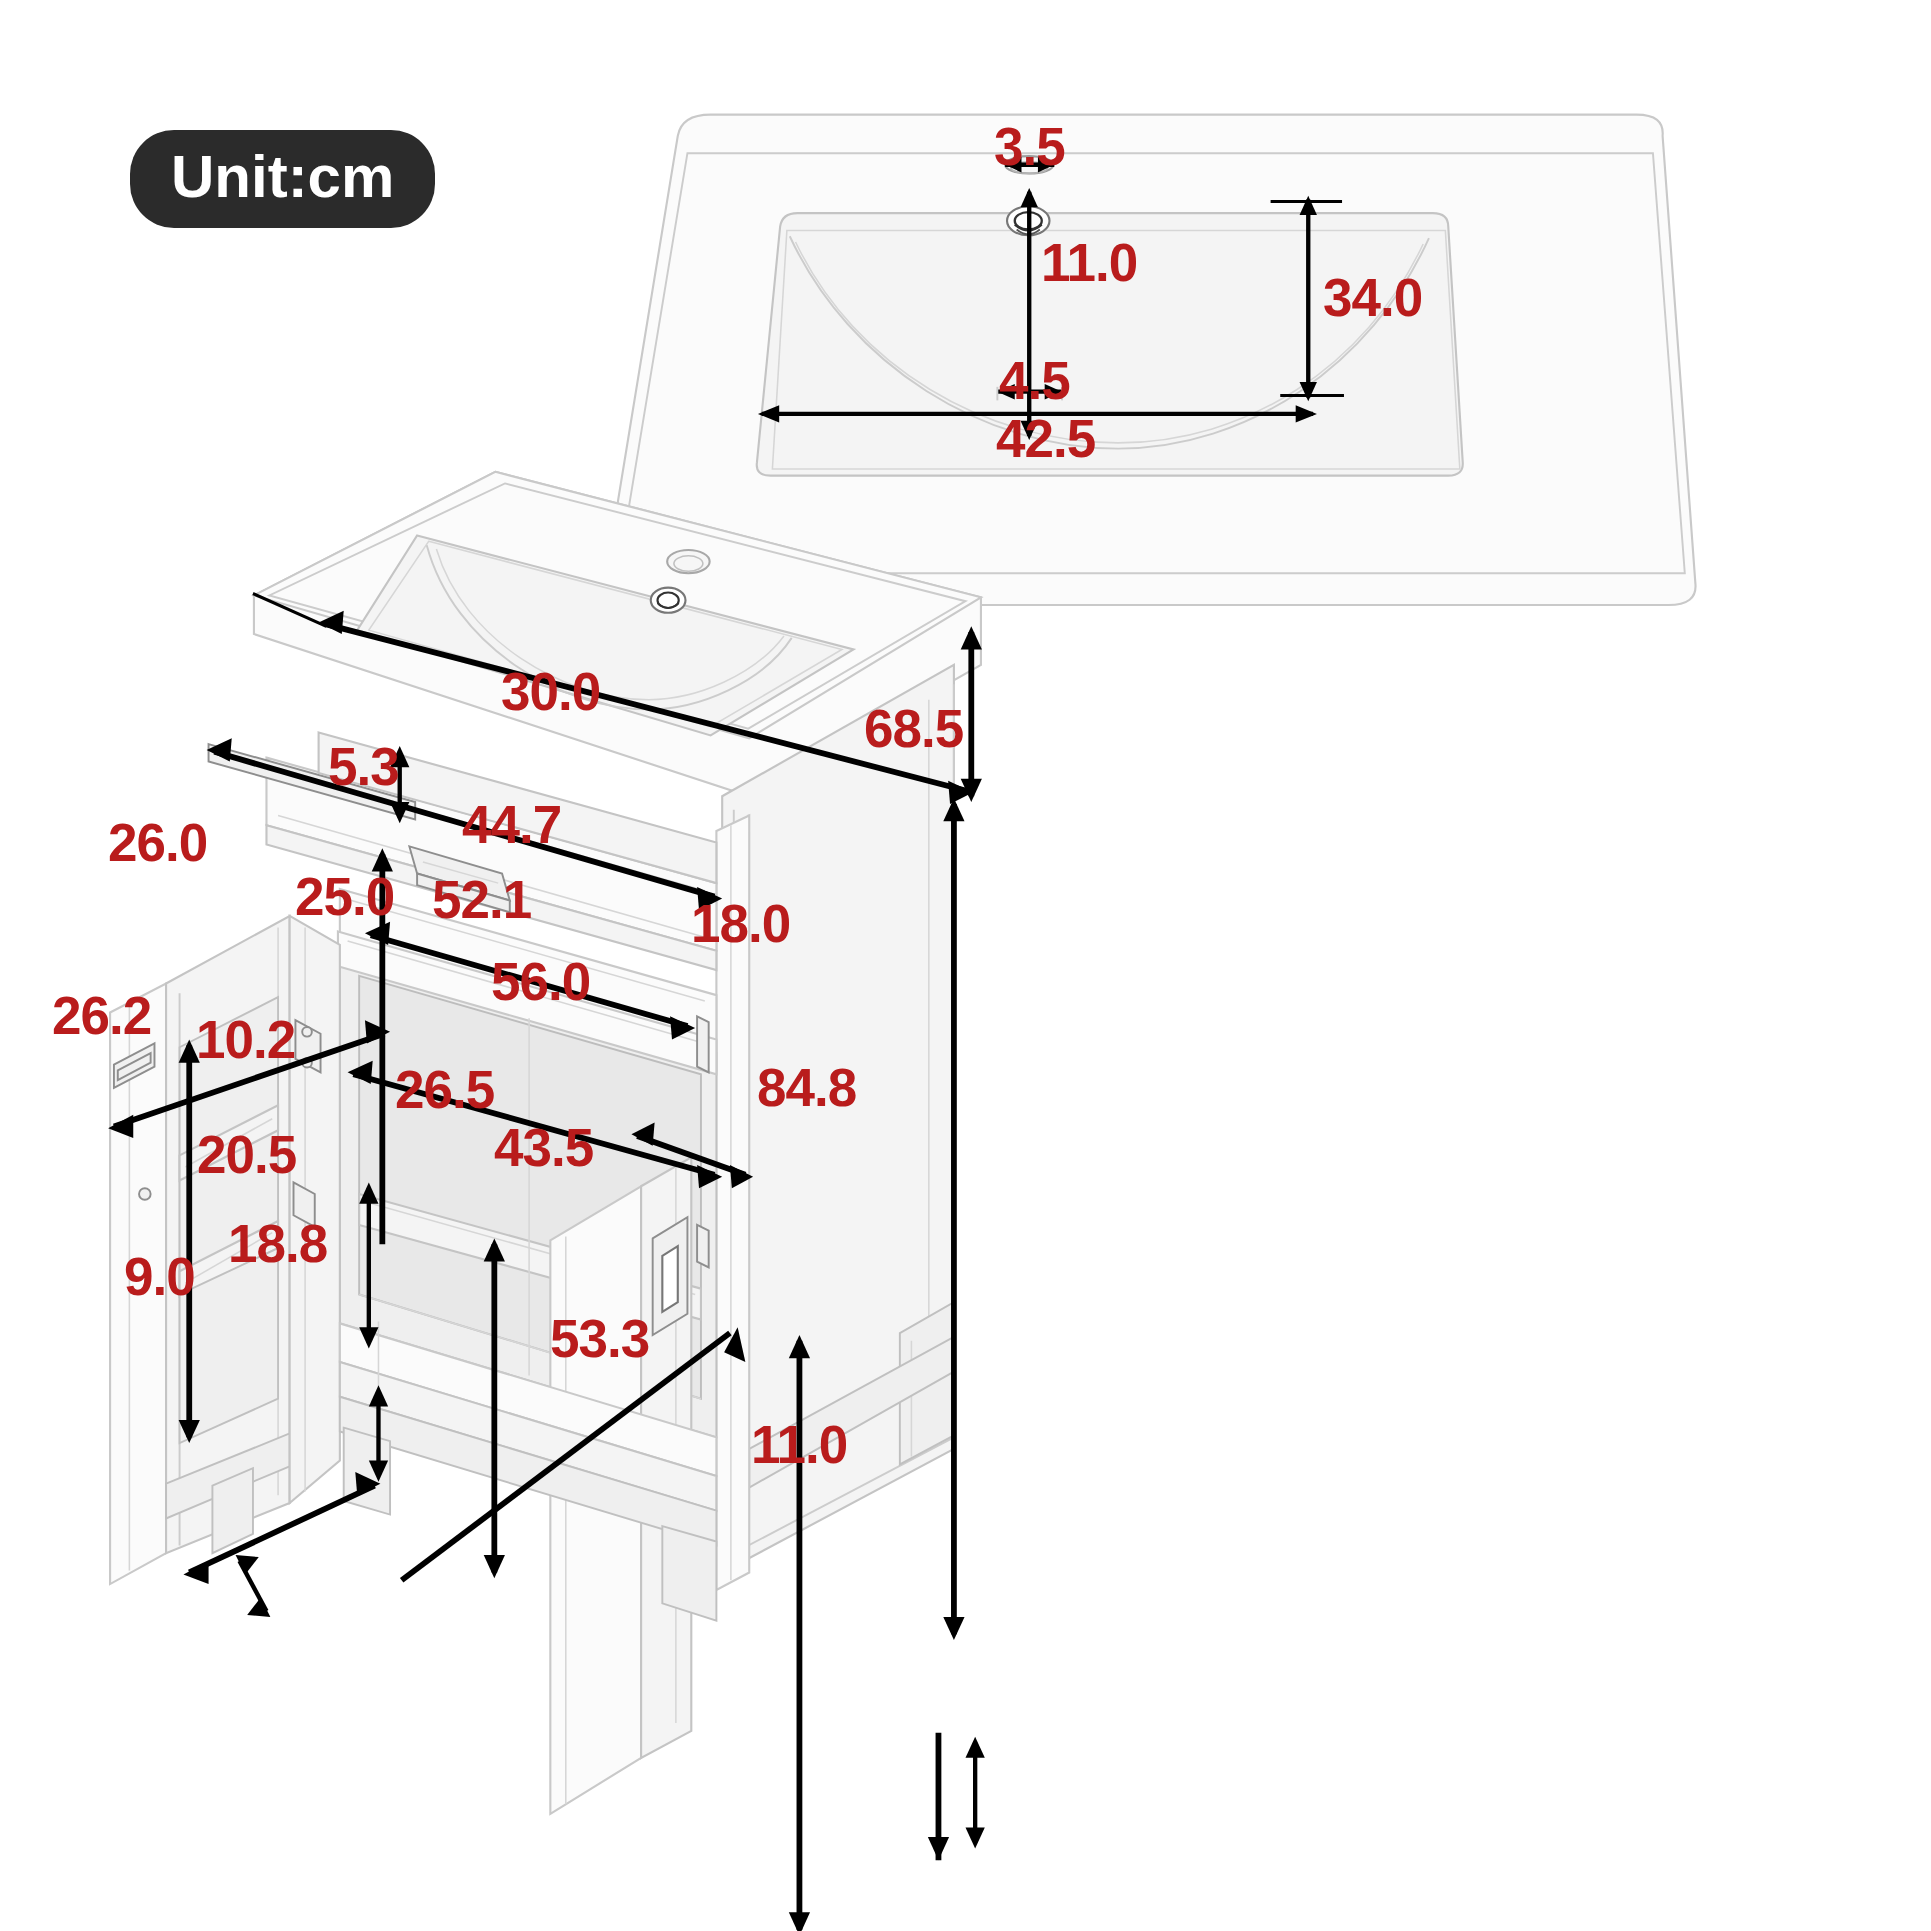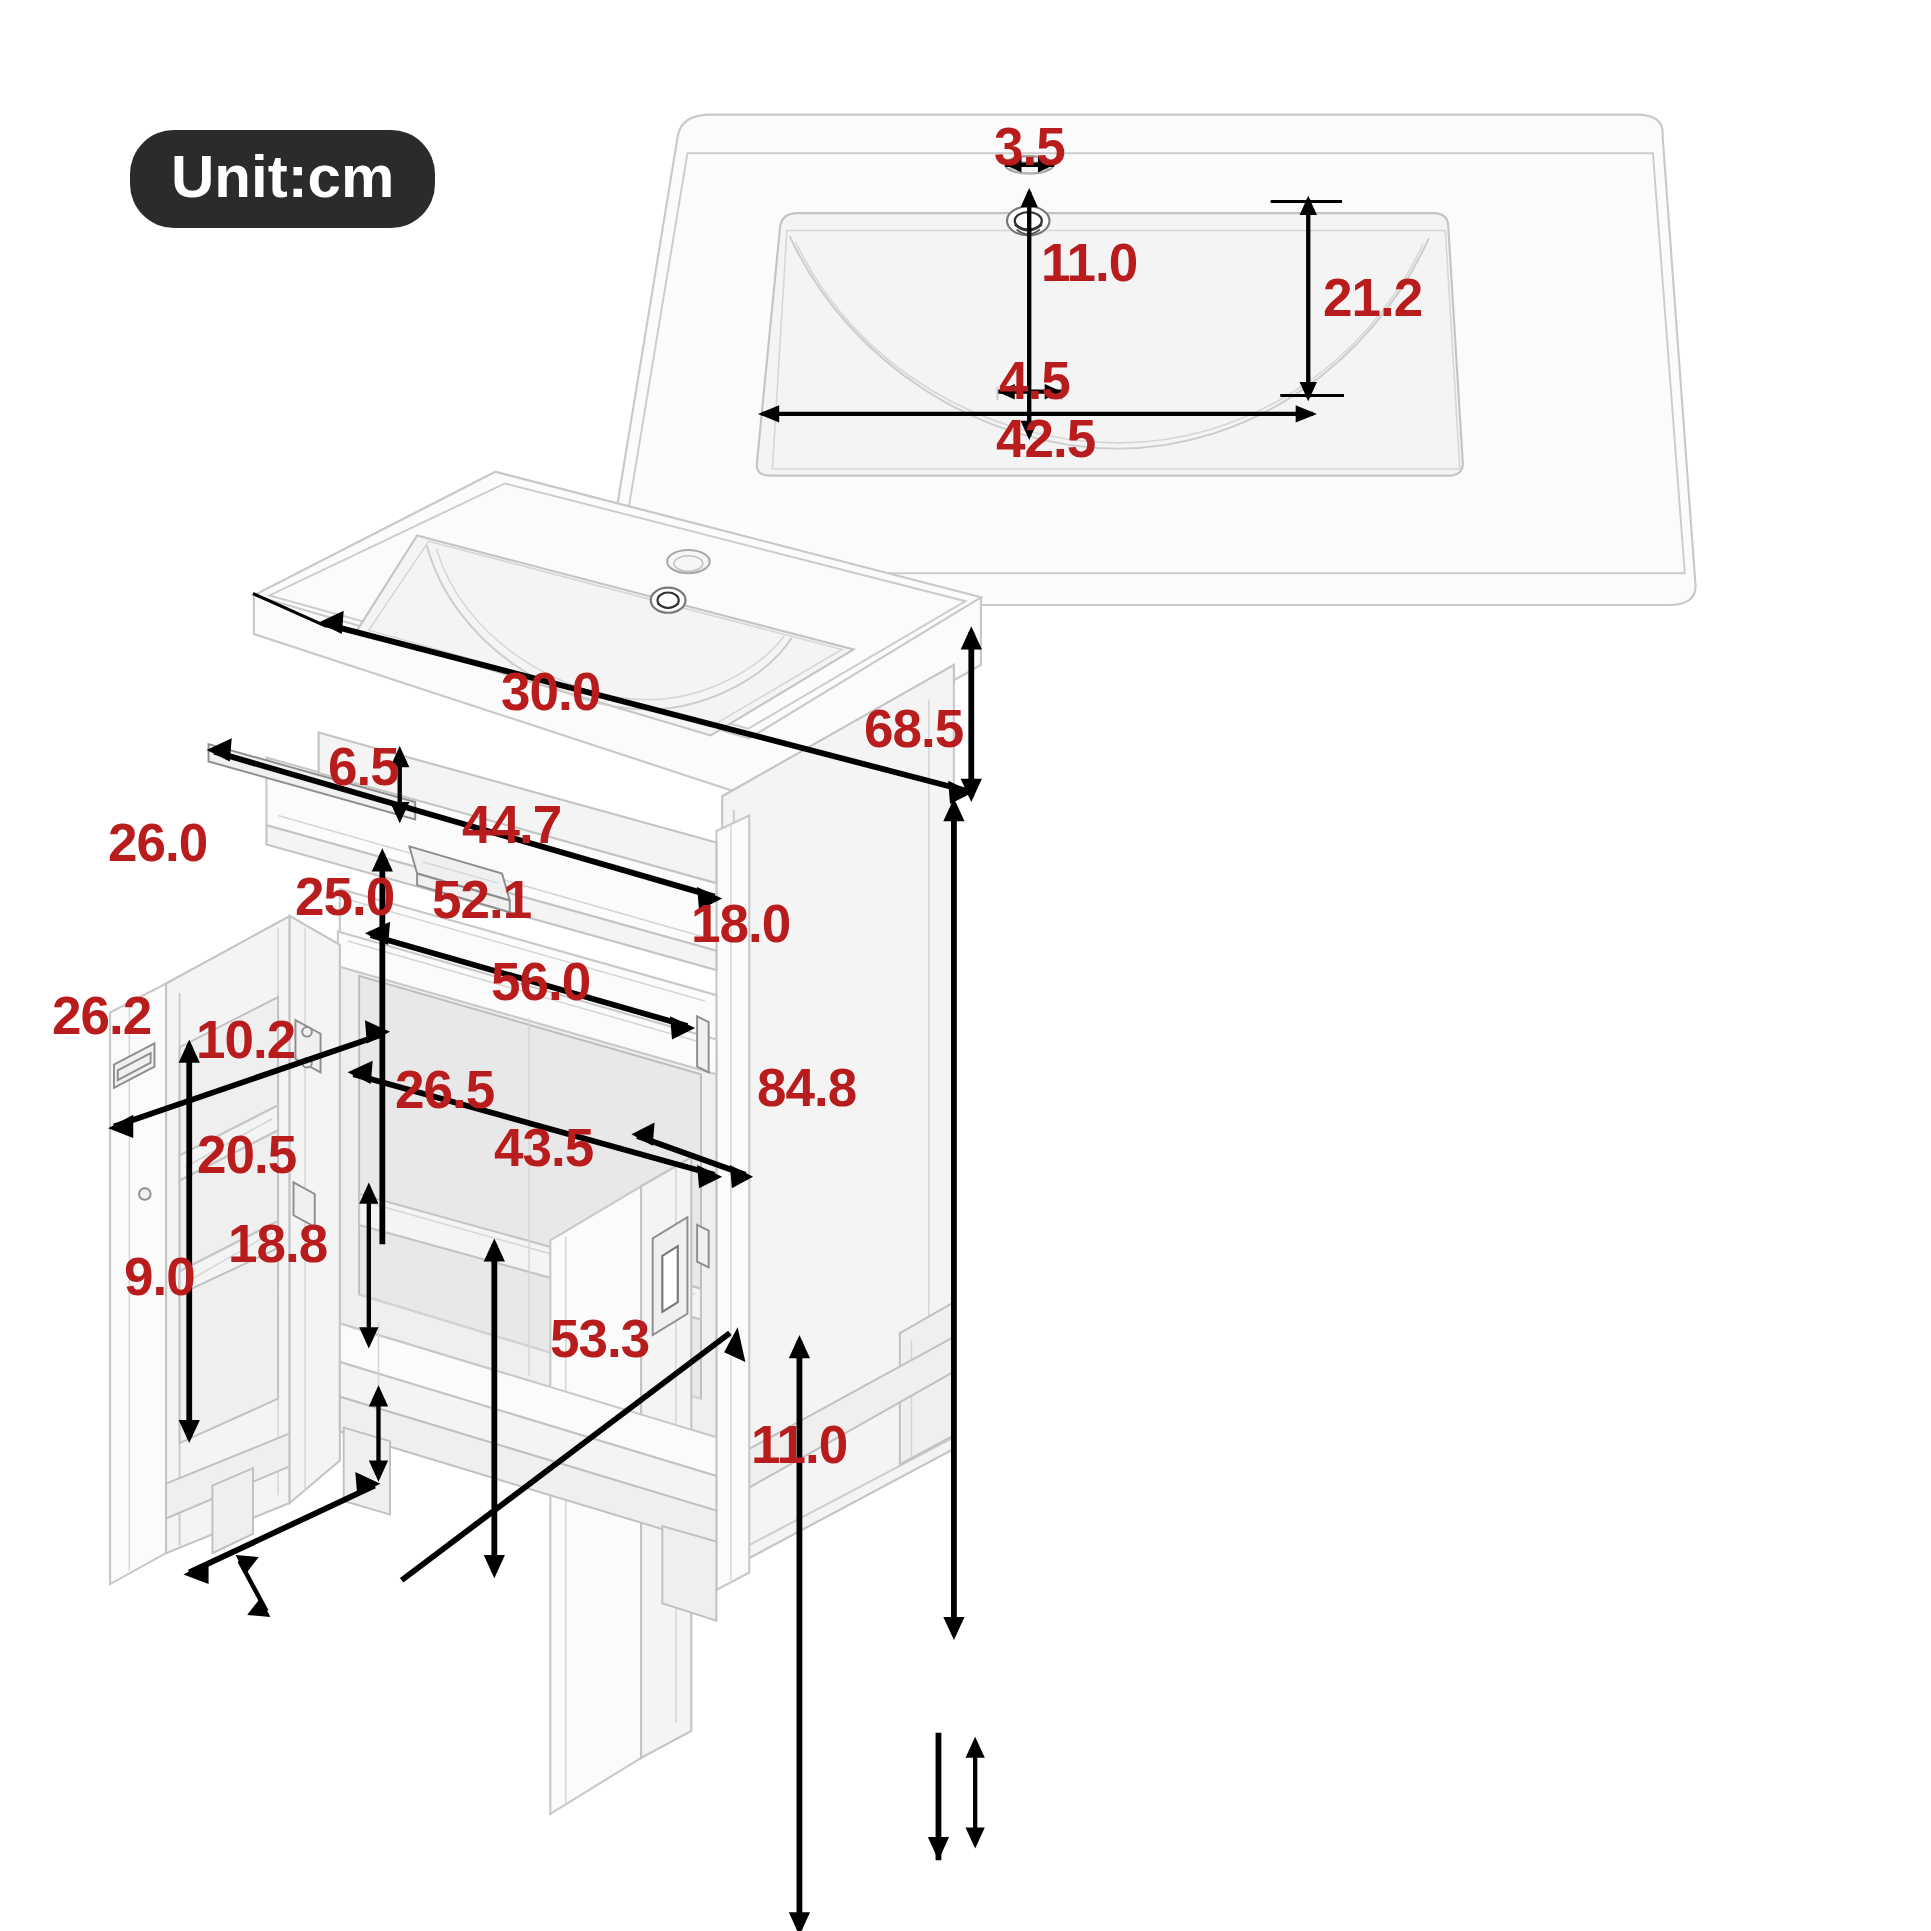--- a/index.html
+++ b/index.html
@@ -337,31 +337,31 @@
       <path class="dl-thin" d="M 1010,1756 L 1010,1860"></path>
       <path d="M 1010,1750 l -10,22 l 20,0 Z" fill="#000"></path>
       <path d="M 1010,1866 l -10,-22 l 20,0 Z" fill="#000"></path>
     </g>
   </svg>
 
   <div class="dim" style="left:994px; top:73px;">3.5</div>
 
   <div class="dim" style="left:1041px; top:189px;">11.0</div>
 
-  <div class="dim" style="left:1323px; top:224px;">21.2</div>
+  <div class="dim" style="left:1323px; top:224px;">34.0</div>
 
   <div class="dim" style="left:999px; top:307px;">4.5</div>
 
   <div class="dim" style="left:996px; top:365px;">42.5</div>
 
   <div class="dim" style="left:501px; top:618px;">30.0</div>
 
   <div class="dim" style="left:864px; top:655px;">68.5</div>
 
-  <div class="dim" style="left:328px; top:693px;">6.5</div>
+  <div class="dim" style="left:328px; top:693px;">5.3</div>
 
   <div class="dim" style="left:462px; top:751px;">44.7</div>
 
   <div class="dim" style="left:108px; top:769px;">26.0</div>
 
   <div class="dim" style="left:295px; top:823px;">25.0</div>
 
   <div class="dim" style="left:432px; top:826px;">52.1</div>
 
   <div class="dim" style="left:691px; top:850px;">18.0</div>

